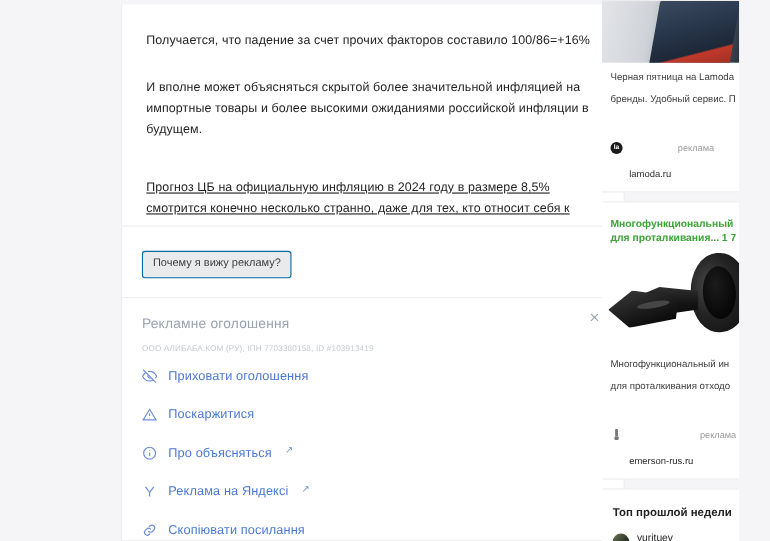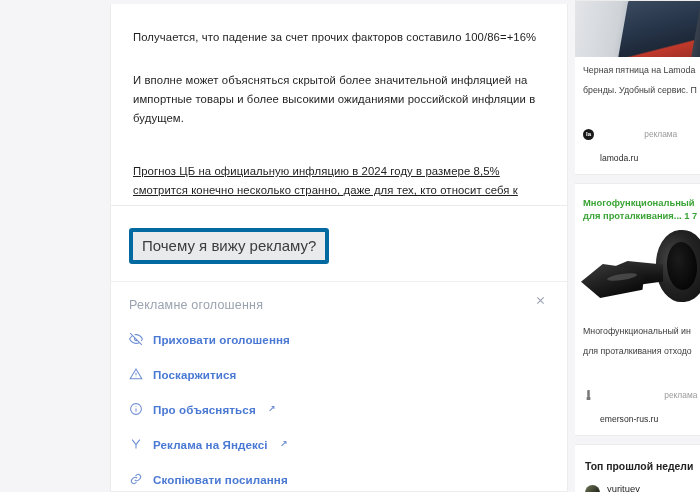--- a/index.html
+++ b/index.html
@@ -49,51 +49,51 @@
   
   .ad-card{
     position:absolute;left:110px;top:205px;width:458px;height:287px;
     background:#ffffff;border:1px solid #ececec;
     box-sizing:border-box;
   }
   .why-wrap{padding:22px 0 0 18px;}
   .why-chip{
     display:inline-block;
     background:#e9eaec;color:#3c3c3c;
-    font-size:15px;line-height:1;
+    font-size:10px;line-height:1;
     padding:6px 9px 7px 9px;border-radius:3px;
-    border:4px solid #0369a1;
+    border:1px solid #0369a1;
   }
   .ad-sep{height:1px;background:#eeeeee;margin-top:17px;}
 
   .ad-inner{position:relative;padding:16px 18px 0 18px;}
   .ad-title{
     color:#9aa3b0;font-size:12.5px;letter-spacing:.2px;margin:0;
     font-weight:400;
   }
   .ad-meta{
     color:#c5c9d1;font-size:7.4px;letter-spacing:.15px;
     margin:11px 0 0 0;
   }
   .ad-close{
     position:absolute;right:16px;top:10px;
     width:16px;height:16px;color:#9aa3b0;cursor:pointer;
   }
   .menu{margin-top:14px;}
   .menu-item{
-    display:flex;align-items:center;gap:9px;
-    height:26px;margin-bottom:9px;cursor:pointer;font-weight:bold;
+    display:flex;align-items:flex-start;gap:9px;
+    height:26px;margin-bottom:9px;cursor:pointer;
   }
   .menu-ico{width:15px;height:15px;flex:none;color:#6f8fd4;}
   .menu-ico svg{display:block}
   .menu-label{color:#4a79d4;font-size:11.6px;letter-spacing:.1px;}
   .ext-arrow{color:#6f8fd4;font-size:9px;margin-left:3px;line-height:1;}
 
   
-  .side{position:absolute;left:575px;top:0;width:125px;height:492px;overflow:hidden;}
+  .side{position:absolute;left:547px;top:0;width:125px;height:492px;overflow:hidden;}
   .side-card{background:#ffffff;border:1px solid #ececec;border-left:none;border-right:none;}
 
   .ad-img{width:100%;display:block;}
   .lamoda-img{height:56px;background:linear-gradient(100deg,#e3e5e8 0%,#cfd3d8 35%,#8d96a3 60%,#55606e 78%,#2c3440 100%);position:relative;overflow:hidden;}
   .lamoda-img:after{
     content:"";position:absolute;left:38%;top:-12%;width:58%;height:130%;
     background:linear-gradient(165deg,#3f4e63 0%,#29384d 40%,#1d2838 70%,#c0392b 72%,#8e2b21 100%);
     transform:skewX(-10deg);border-radius:10px 0 0 0;
   }
   .ad-text{
@@ -235,20 +235,21 @@
     <div class="ad-sep"></div>
 
     <div class="ad-inner">
       <span class="ad-close">
         <svg width="11" height="11" viewBox="0 0 24 24" fill="none" stroke="#9aa3b0" stroke-width="2.4">
           <path d="M5 5l14 14M19 5L5 19"></path>
         </svg>
       </span>
 
       <p class="ad-title">Рекламне оголошення</p>
+      <p class="ad-meta">ООО АЛИБАБА.КОМ (РУ), ІПН 7703380158, ID #103913419</p>
 
       <div class="menu">
 
         <div class="menu-item">
           <span class="menu-ico">
             <svg width="14" height="14" viewBox="0 0 24 24" fill="none" stroke="#6f8fd4" stroke-width="1.8">
               <path d="M17.9 17.9A10.1 10.1 0 0 1 12 19.5C5 19.5 1 12 1 12a18 18 0 0 1 5.1-5.9m3.5-1.3A10.5 10.5 0 0 1 12 4.5c7 0 11 7.5 11 7.5a18 18 0 0 1-2.3 3.3"></path>
               <path d="M9.9 9.9a3 3 0 0 0 4.2 4.2"></path>
                 <path d="M2 2l20 20"></path>
             </svg>

